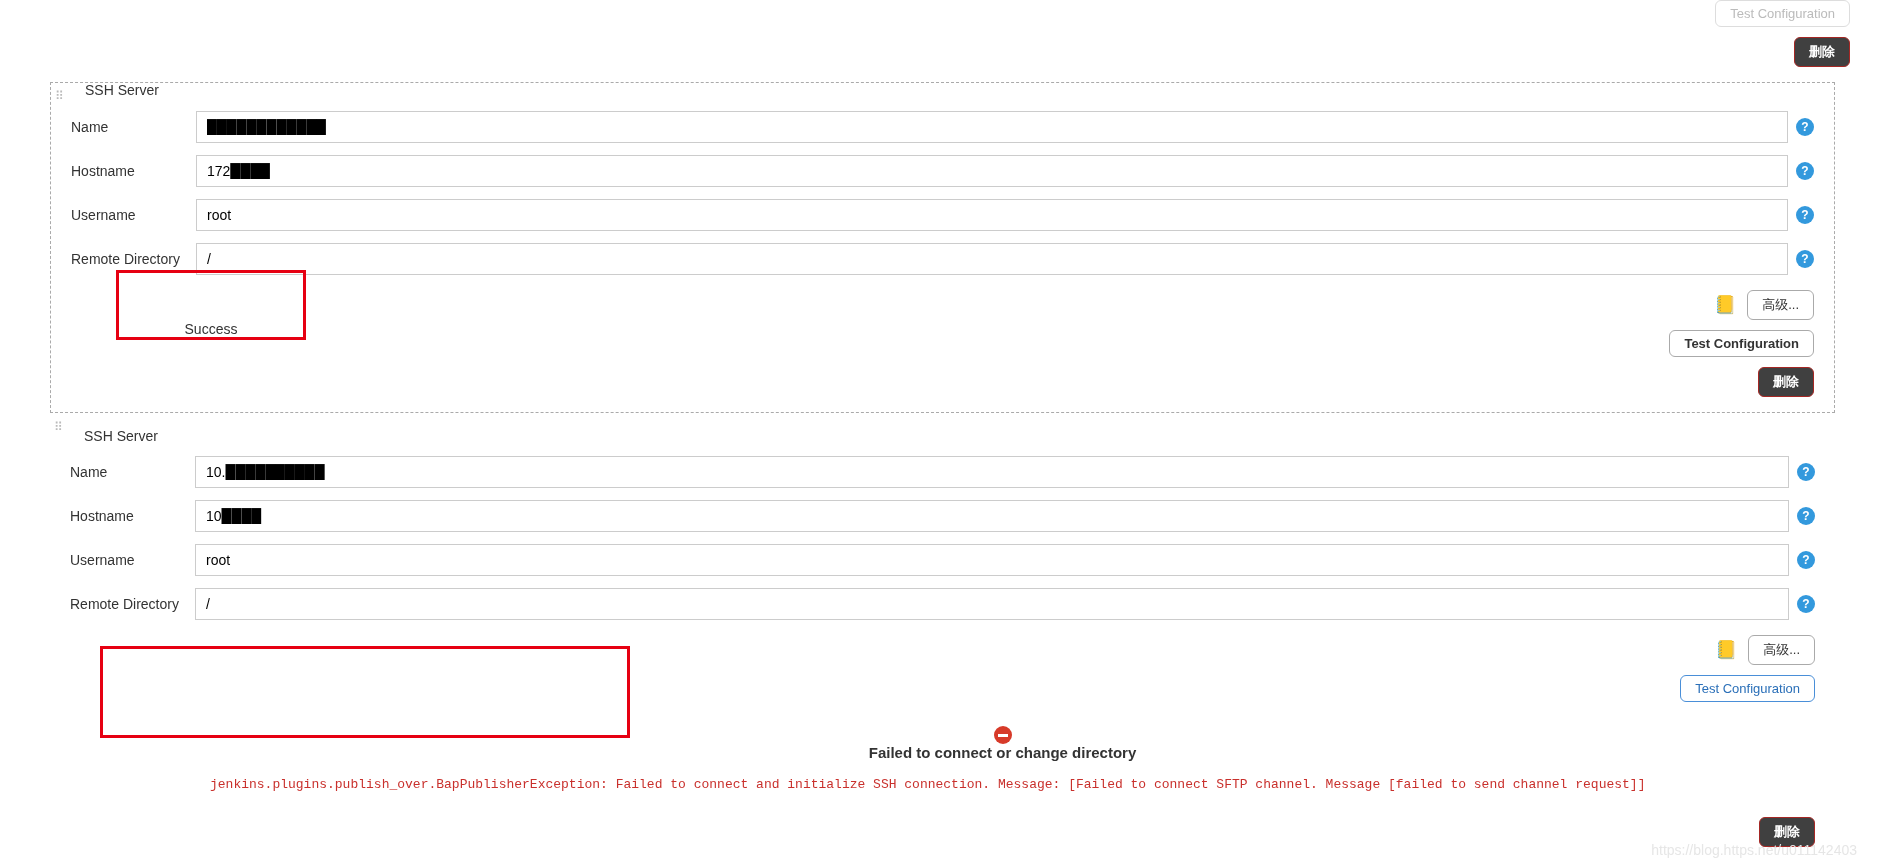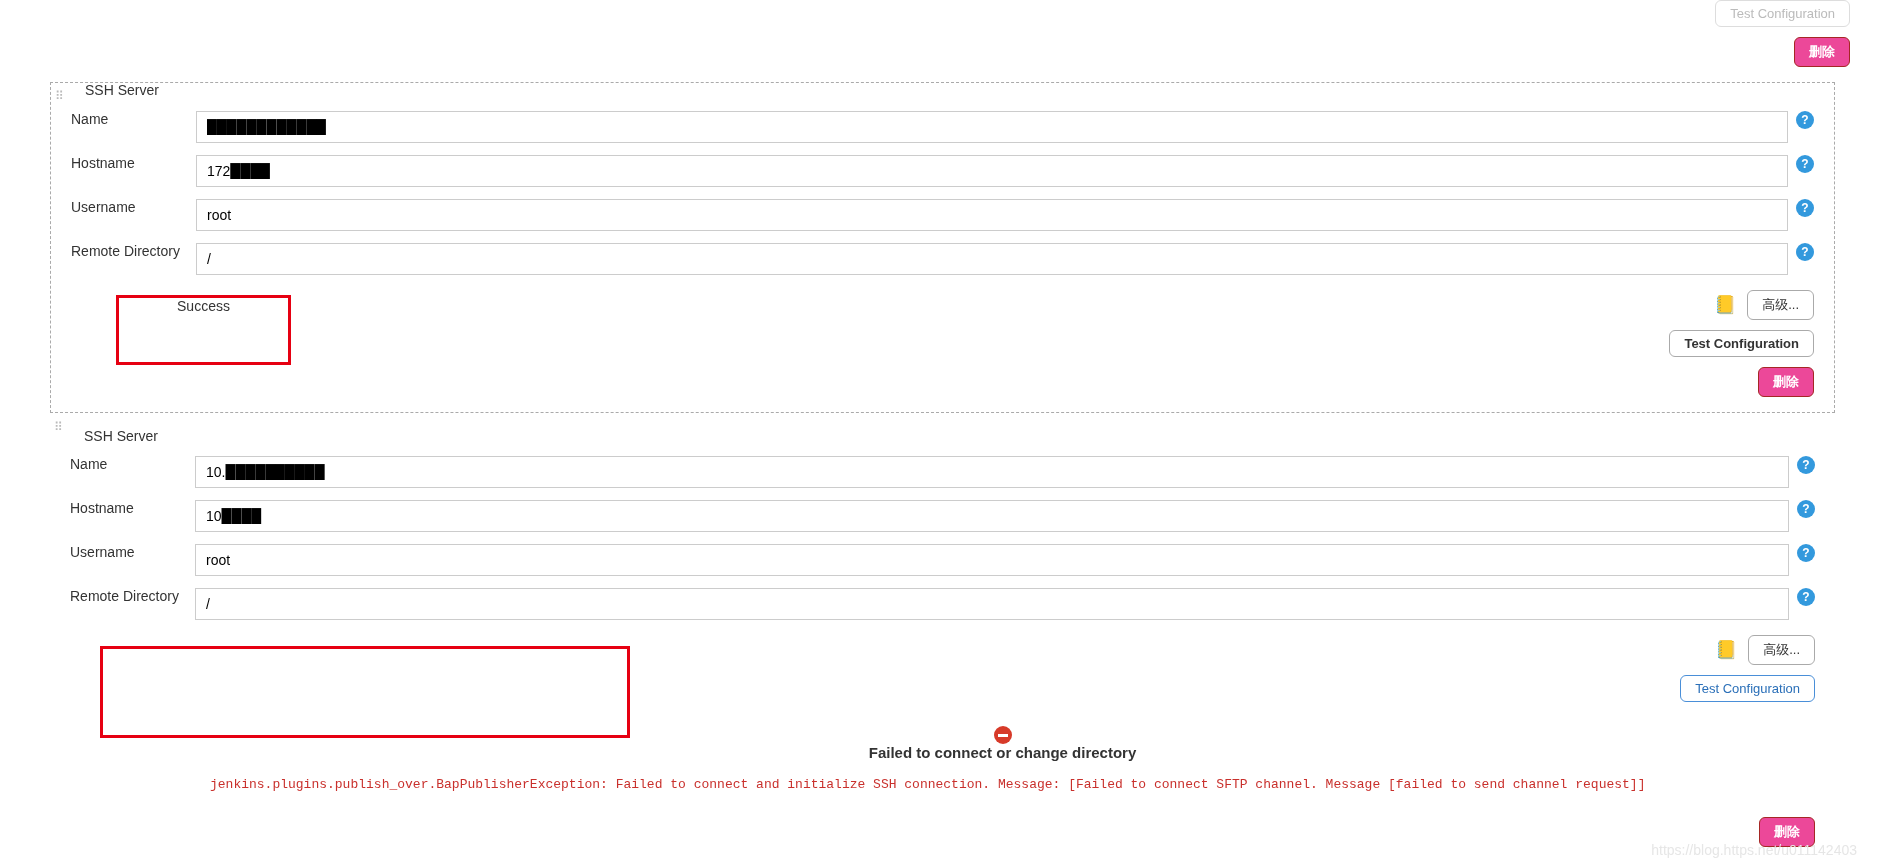--- a/index.html
+++ b/index.html
@@ -26,21 +26,21 @@
     cursor: pointer;
     border-radius: 6px;
     color: #333;
   }
   .btn-primary-outline {
     border: 1.5px solid #4a8fd8;
     color: #2a6fb8;
     font-weight: 500;
   }
   .btn-danger {
-    background: #ec4899;
+    background: #404040;
     color: #fff;
     border: 1px solid #a52724;
     font-weight: 600;
   }
   .section {
     border: 1px dashed #aaa;
     margin: 5px 40px 5px 40px;
     position: relative;
     padding: 10px 20px 15px 20px;
   }
@@ -55,21 +55,21 @@
     position: absolute;
     top: -1px;
     left: 30px;
     font-size: 14px;
     color: #333;
     padding: 0 4px;
   }
   .legend-plain { margin-left: 14px; font-size: 14px; color:#333; margin-bottom:10px;}
   .row {
     display: flex;
-    align-items: flex-start;
+    align-items: center;
     margin-top: 12px;
   }
   .row:first-of-type { margin-top: 18px; }
   .label {
     width: 125px;
     flex-shrink: 0;
     font-size: 14px;
     color: #333;
   }
   .input {
@@ -100,26 +100,26 @@
     align-items: center;
     gap: 10px;
     margin-top: 15px;
     flex-wrap: wrap;
   }
   .actions-right .row-line { display:flex; gap:10px; align-items:center; justify-content:flex-end; width:100%;}
   .notepad { font-size: 18px; }
   .success-box {
     position: absolute;
     left: 65px;
-    top: 212px;
-    width: 175px;
+    top: 187px;
+    width: 190px;
     height: 70px;
     border: 3px solid #e60012;
     display:flex;
-    align-items:flex-start;
+    align-items:flex-end;
     justify-content:center;
     font-size: 14px;
     color: #333;
   }
   .fail-box {
     position: absolute;
     left: 50px;
     top: 228px;
     width: 530px;
     height: 92px;

